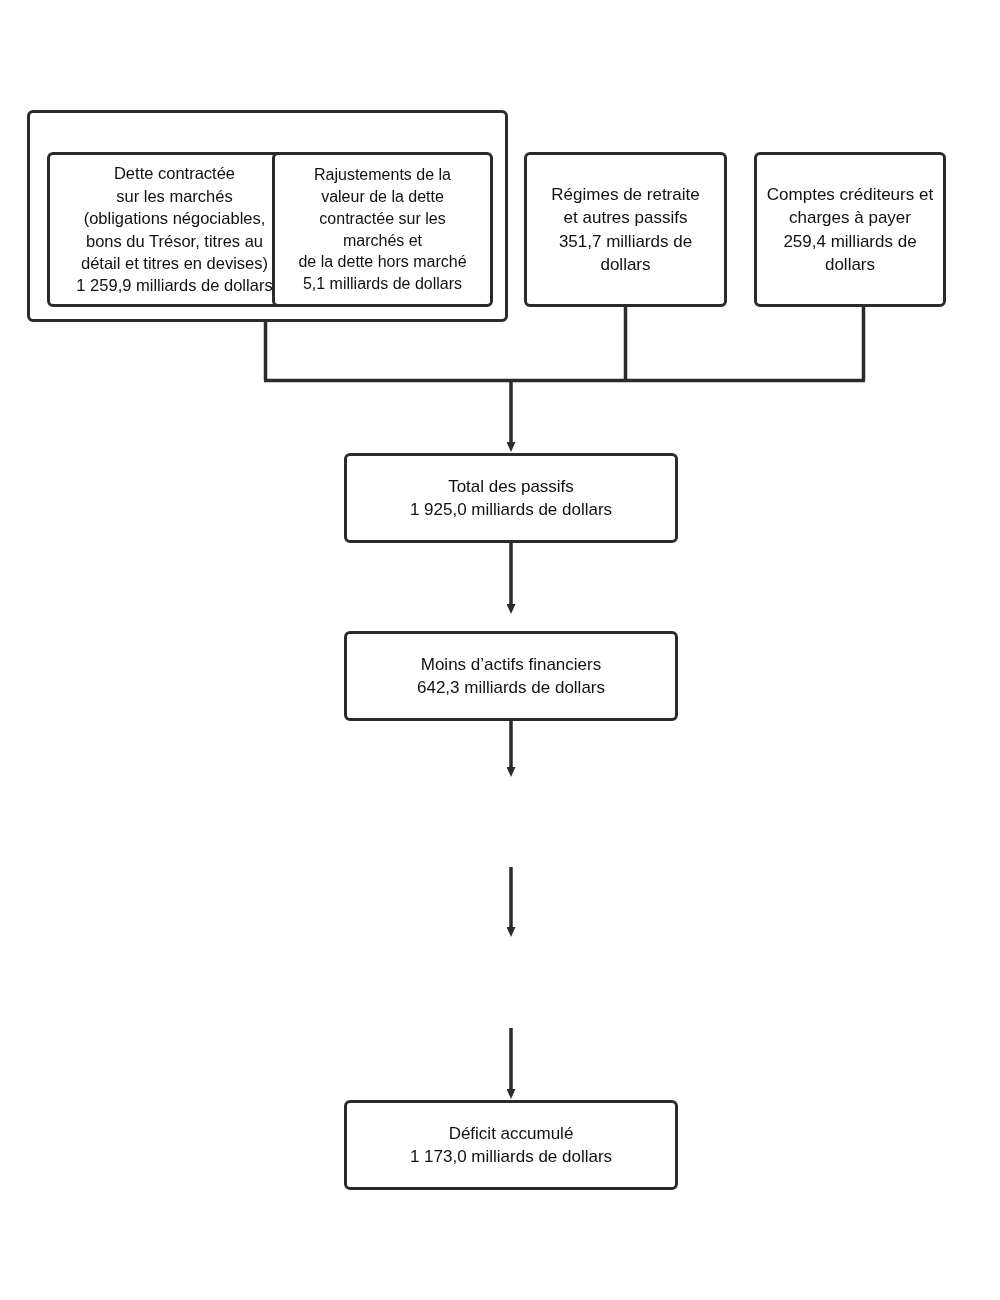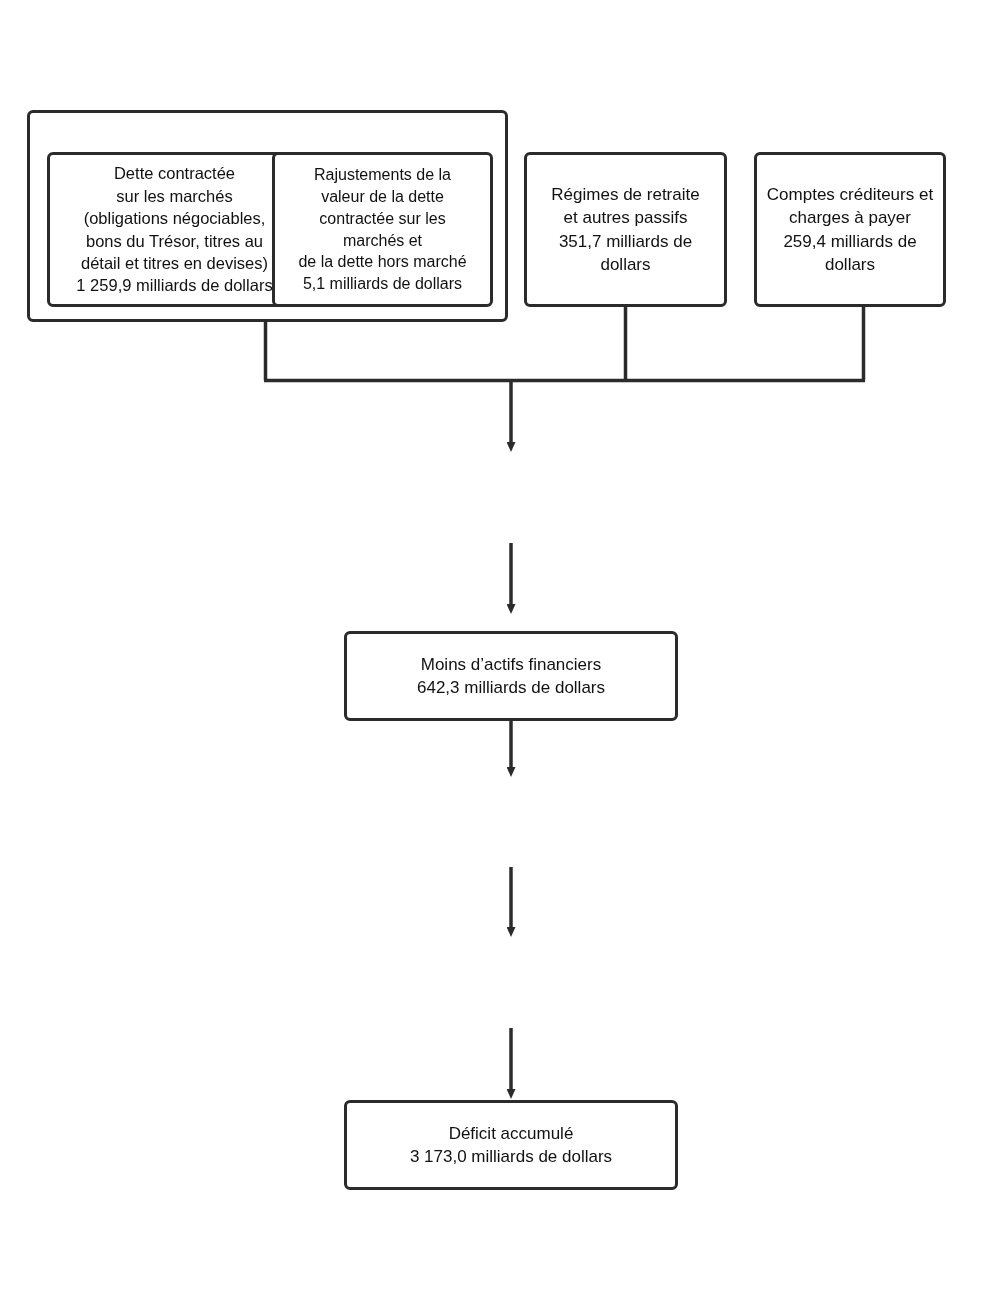--- a/index.html
+++ b/index.html
@@ -154,26 +154,30 @@
 et autres passifs
 351,7 milliards de dollars</span>
   </div>
 
   <div class="node" id="node-crediteurs">
     <span class="node-text">Comptes créditeurs et
 charges à payer
 259,4 milliards de dollars</span>
   </div>
 
+  <div class="node chain-node" id="node-total">
+    <span class="node-text">Total des passifs
+1 925,0 milliards de dollars</span>
+  </div>
 
   <div class="node chain-node" id="node-actifs-fin">
     <span class="node-text">Moins d’actifs financiers
 642,3 milliards de dollars</span>
   </div>
 
 
 
   <div class="node chain-node" id="node-deficit">
     <span class="node-text">Déficit accumulé
-3 173,0 milliards de dollars</span>
+1 173,0 milliards de dollars</span>
   </div>
 
 </div>
 
 </body></html>

